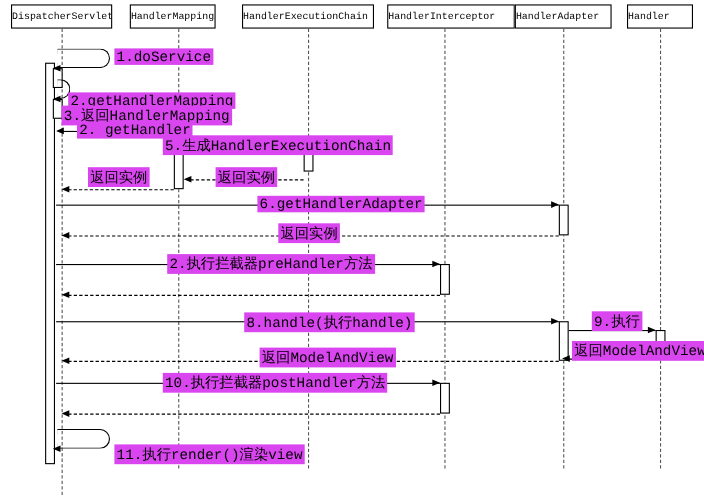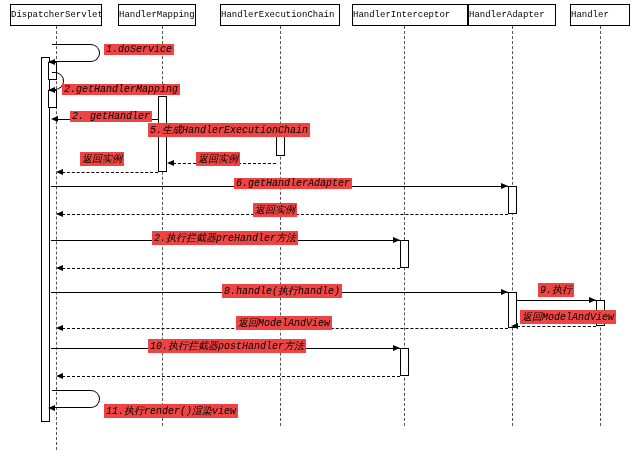--- a/index.html
+++ b/index.html
@@ -61,27 +61,26 @@
     border-bottom: 3px solid transparent;
     border-left: 7px solid #000000;
   }
   .arrow.left {
     border-top: 3px solid transparent;
     border-bottom: 3px solid transparent;
     border-right: 7px solid #000000;
   }
   .msg-label {
     position: absolute;
-    font-size: 10px;
+    font-size: 13px;
     font-family: "Liberation Mono", monospace;
     color: #000000;
     white-space: nowrap;
-    background: #ef4444;
+    background: #d946ef;
     padding: 0 2px;
-    font-style: italic;
   }
   .self-loop {
     position: absolute;
     box-sizing: border-box;
     border: 1px solid #000000;
     border-left: none;
     border-radius: 0 10px 10px 0;
     background: transparent;
   }
 </style>
@@ -118,20 +117,21 @@
   <div class="activation" style="left:400px; top:348px; height:28px;"></div>
 
   <div class="self-loop" style="left:52px; top:44px; width:48px; height:18px;"></div>
   <div class="arrow right" style="left:48px; top:59px; transform:rotate(180deg);"></div>
   <div class="msg-label" style="left:104px; top:44px;">1.doService</div>
 
   <div class="self-loop" style="left:52px; top:72px; width:12px; height:18px;"></div>
   <div class="arrow right" style="left:48px; top:87px; transform:rotate(180deg);"></div>
   <div class="msg-label" style="left:62px; top:84px;">2.getHandlerMapping</div>
 
+  <div class="msg-label" style="left:56px; top:96px;">3.返回HandlerMapping</div>
 
   <div class="msg-line" style="left:57px; top:119px; width:101px;"></div>
   <div class="arrow left" style="left:51px; top:116px;"></div>
   <div class="msg-label" style="left:70px; top:111px;">2. getHandler</div>
 
   <div class="msg-line" style="left:167px; top:131px; width:109px;"></div>
   <div class="arrow right" style="left:269px; top:128px;"></div>
   <div class="msg-label" style="left:148px; top:123px;">5.生成HandlerExecutionChain</div>
 
   <div class="msg-line dashed" style="left:173px; top:163px; width:103px;"></div>

